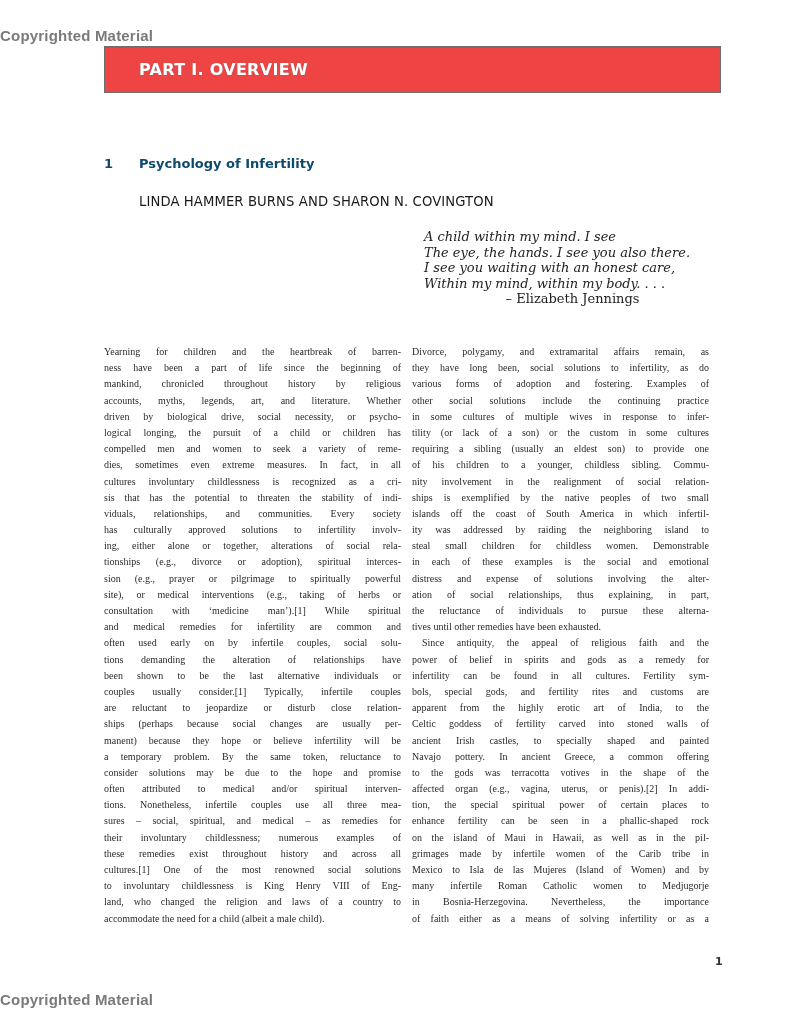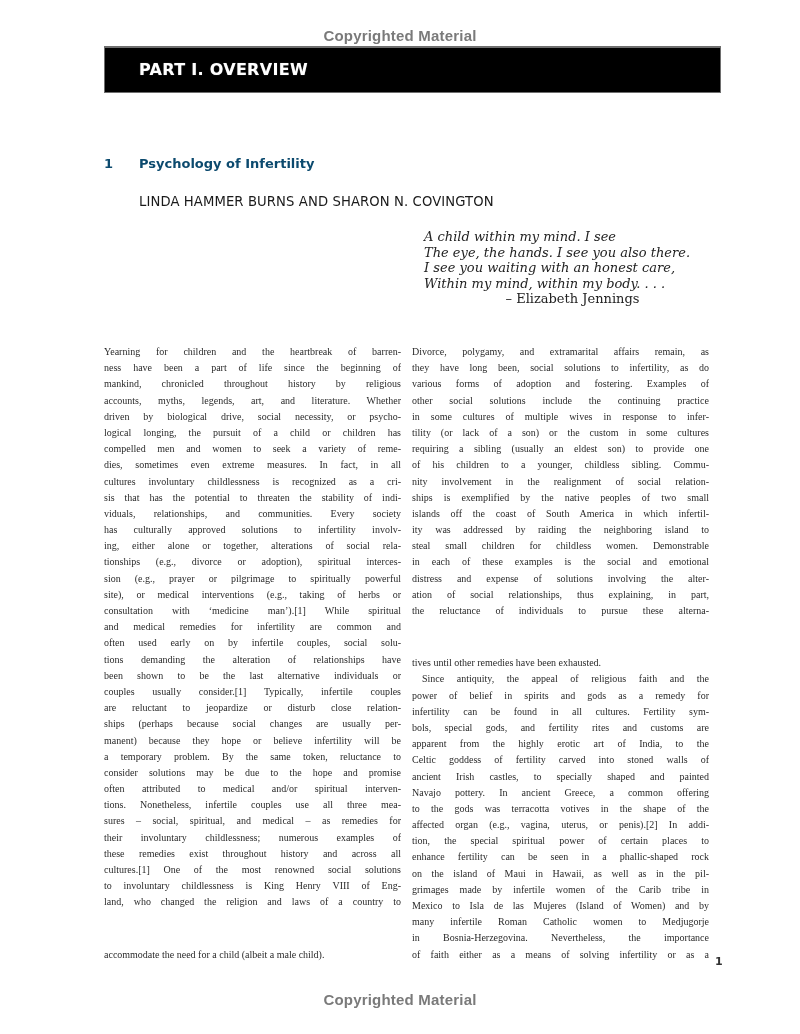--- a/index.html
+++ b/index.html
@@ -1,28 +1,28 @@
 <!DOCTYPE html>
 <html><head>
   <meta charset="utf-8">
   <style>
     html, body { margin: 0; padding: 0; background: #ffffff; }
     body { width: 800px; height: 1034px; position: relative; overflow: hidden; }
 
     .watermark {
-      position: absolute; left: 0; width: 800px; text-align: center;
+      position: absolute; left: 0; width: 800px; 
       font-family: "Liberation Sans", sans-serif; font-weight: bold;
       font-size: 15px; color: #7a7a7a; letter-spacing: 0.2px;
     }
     .watermark.top { top: 27px; }
     .watermark.bottom { top: 991px; }
 
     .part-banner {
       position: absolute; left: 104px; top: 46px; width: 615px; height: 45px;
-      background: #000000; border: 1px solid #6e6e6e;
+      background: #ef4444; border: 1px solid #6e6e6e;
       box-shadow: inset 0 1px 0 #707070;
     }
     .part-banner span {
       position: absolute; left: 34px; top: 13px;
       font-family: "DejaVu Sans", sans-serif; font-weight: bold;
       font-size: 16px; color: #ffffff; letter-spacing: 0.3px;
       text-shadow: 0 0 1px #666;
     }
 
     .chapter-heading {
@@ -50,21 +50,21 @@
       position: absolute; top: 344px; width: 297px;
       font-family: "Liberation Serif", serif; font-size: 10px; line-height: 16.2px;
       color: #2a2a2a;
     }
     .column.left { left: 104px; }
     .column.right { left: 412px; font-family: Liberation Serif, serif; }
     .column .ln {
       display: block; white-space: nowrap; text-align: justify;
       text-align-last: justify; height: 16.2px; overflow: hidden;
     }
-    .column .ln.last { text-align-last: left; margin-top: 36px; }
+    .column .ln.last { text-align-last: left; }
     .column .ln.indent { padding-left: 10px; }
 
     .page-number {
       position: absolute; left: 715px; top: 955px;
       font-family: "DejaVu Sans", sans-serif; font-weight: bold; font-size: 11px; color: #333;
     }
   </style>
 </head>
 <body>
 

